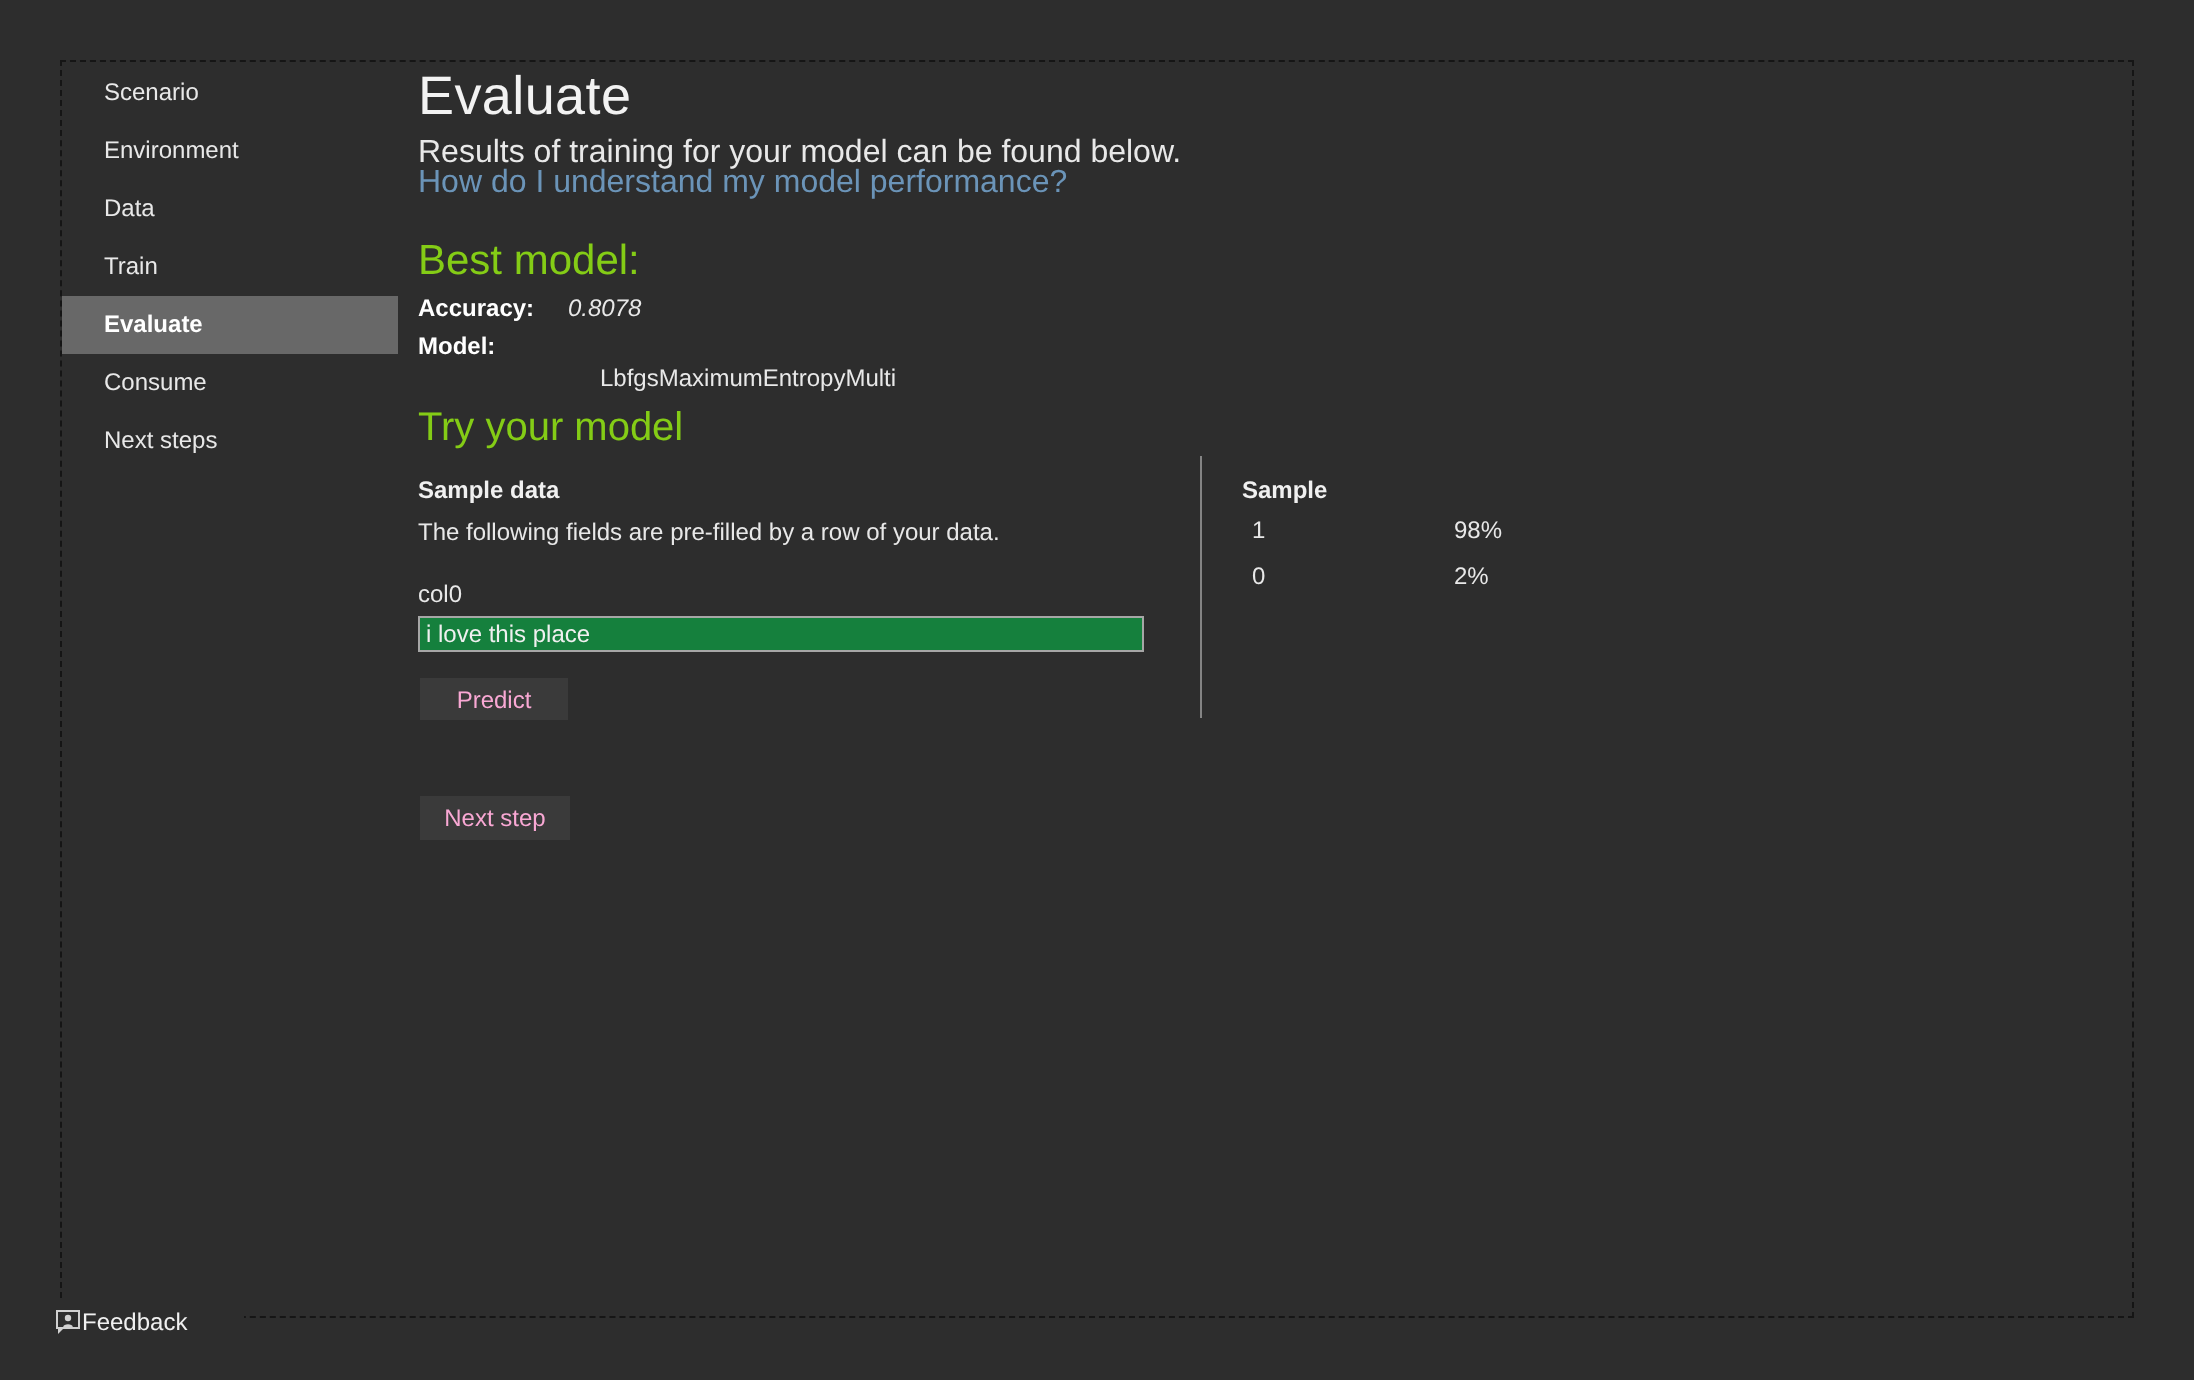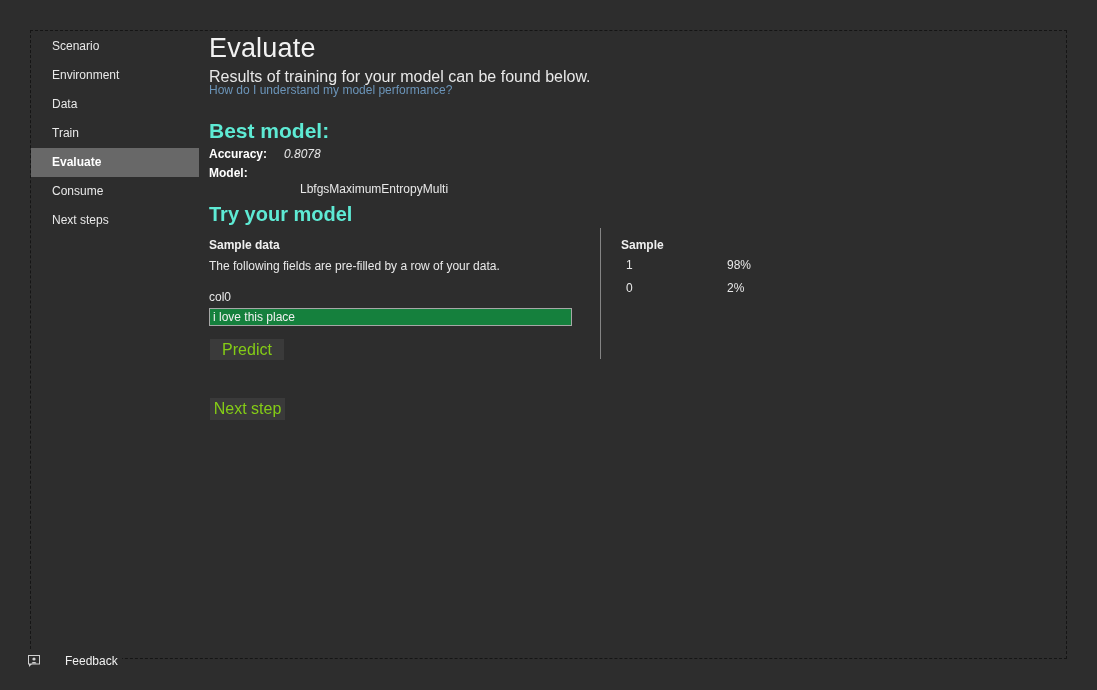--- a/index.html
+++ b/index.html
@@ -44,31 +44,31 @@
   .page-title {
     left: 209px; top: 33px;
     font-size: 27px;
     font-weight: 300;
     color: #f2f2f2;
     letter-spacing: 0.2px;
   }
   .subtitle { left: 209px; top: 68px; font-size: 16px; color: #e8e8e8; }
   .perf-link {
     left: 209px; top: 83px;
-    font-size: 12px;
+    font-size: 16px;
     color: #6b94b8;
     text-decoration: none;
     cursor: pointer;
     text-align: right;
   }
   .section-title {
     left: 209px;
     font-size: 21px;
-    font-weight: 700;
-    color: #5eead4;
+    font-weight: 400;
+    color: #84cc16;
   }
   .best-model-title { top: 119px; }
   .try-model-title { top: 203px; font-size: 20px; }
   .metric-row { left: 209px; font-size: 12px; height: 14px; width: 380px; }
   .metric-row .metric-label { position: absolute; left: 0; font-weight: bold; color: #ffffff; }
   .metric-row .metric-value { position: absolute; color: #e8e8e8; }
   .metric-row-0 { top: 147px; }
   .metric-row-0 .metric-value { left: 75px; font-style: italic; }
   .metric-row-1 { top: 166px; }
   .metric-row-1 .metric-value { left: 91px; margin-top: 16px; }
@@ -82,23 +82,23 @@
     border: 1px solid #a6a6a6;
     color: #f0f0f0;
     font-family: "Liberation Sans", sans-serif;
     font-size: 12px;
     padding: 0 3px;
     outline: none;
   }
   .btn {
     background: #3a3a3a;
     border: none;
-    color: #84cc16;
+    color: #f9a8d4;
     font-family: "Liberation Sans", sans-serif;
-    font-size: 16px;
+    font-size: 12px;
     text-align: center;
     cursor: pointer;
   }
   .predict-btn { left: 210px; top: 339px; width: 74px; height: 21px; }
   .nextstep-btn { left: 210px; top: 398px; width: 75px; height: 22px; }
   .results-divider {
     left: 600px; top: 228px;
     width: 1px; height: 131px;
     background: #848484;
   }
@@ -109,21 +109,21 @@
   .result-row-0 { top: 258px; }
   .result-row-1 { top: 281px; }
   
   .feedback {
     position: absolute;
     left: 21px; top: 649px;
     width: 101px; height: 24px;
     background: #2d2d2d;
     display: flex;
     align-items: center;
-    gap: 24px;
+    gap: 0;
     padding-left: 6px;
     cursor: pointer;
   }
   .feedback-text { font-size: 12px; color: #f0f0f0; }
   .feedback-icon svg { display: block; }
 </style>
 </head>
 <body>
 
 <div class="page">

